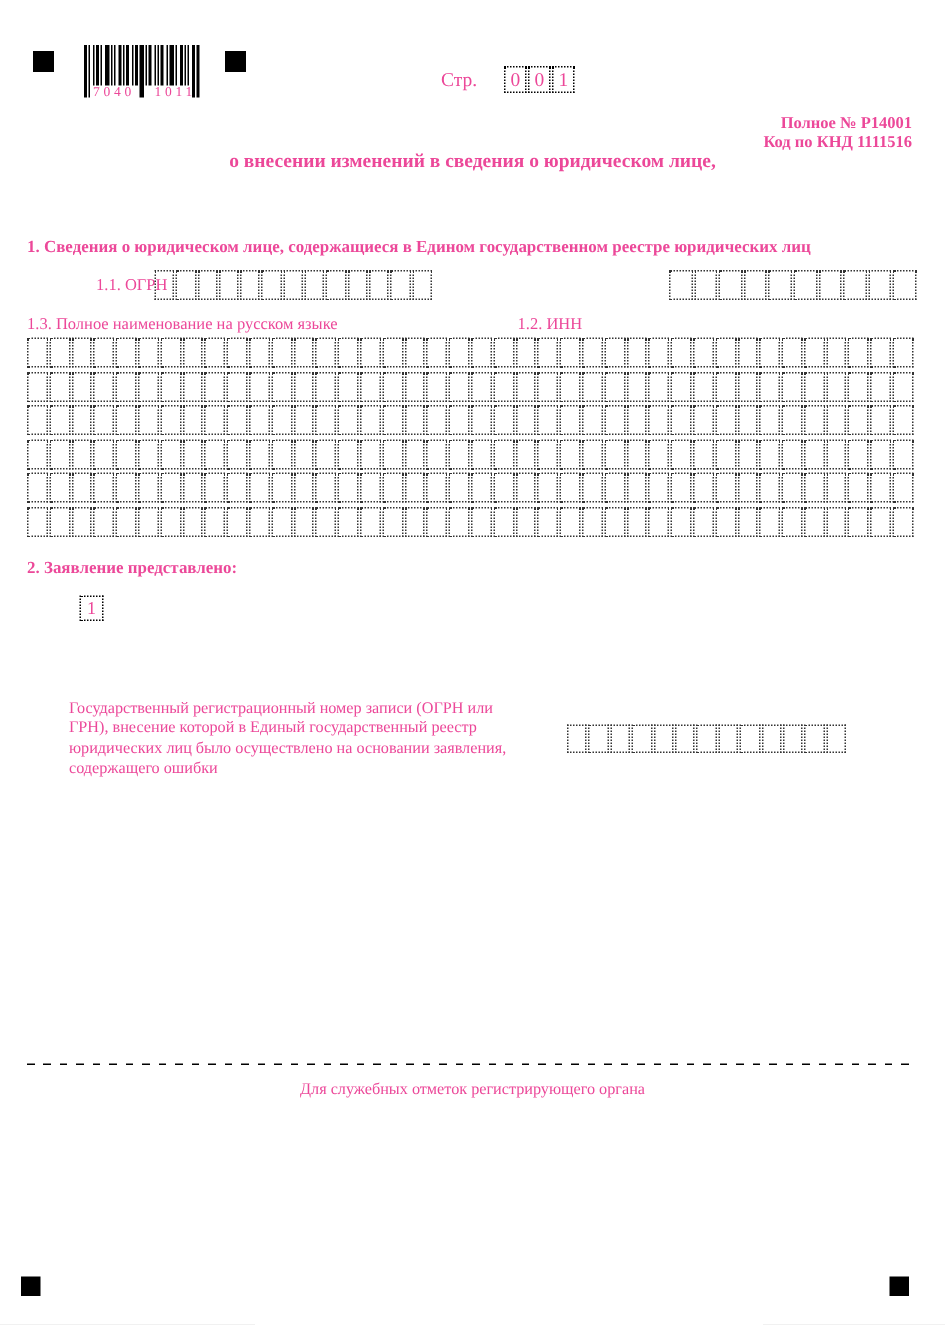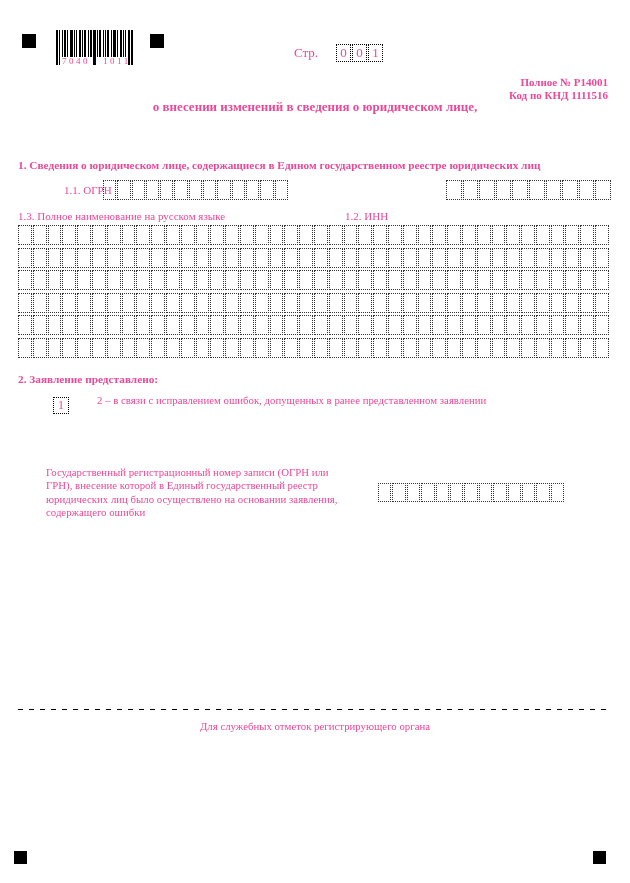--- a/index.html
+++ b/index.html
@@ -116,21 +116,20 @@
       <div class="cell-row"><span class="cell"></span><span class="cell"></span><span class="cell"></span><span class="cell"></span><span class="cell"></span><span class="cell"></span><span class="cell"></span><span class="cell"></span><span class="cell"></span><span class="cell"></span><span class="cell"></span><span class="cell"></span><span class="cell"></span><span class="cell"></span><span class="cell"></span><span class="cell"></span><span class="cell"></span><span class="cell"></span><span class="cell"></span><span class="cell"></span><span class="cell"></span><span class="cell"></span><span class="cell"></span><span class="cell"></span><span class="cell"></span><span class="cell"></span><span class="cell"></span><span class="cell"></span><span class="cell"></span><span class="cell"></span><span class="cell"></span><span class="cell"></span><span class="cell"></span><span class="cell"></span><span class="cell"></span><span class="cell"></span><span class="cell"></span><span class="cell"></span><span class="cell"></span><span class="cell"></span></div>
       <div class="cell-row"><span class="cell"></span><span class="cell"></span><span class="cell"></span><span class="cell"></span><span class="cell"></span><span class="cell"></span><span class="cell"></span><span class="cell"></span><span class="cell"></span><span class="cell"></span><span class="cell"></span><span class="cell"></span><span class="cell"></span><span class="cell"></span><span class="cell"></span><span class="cell"></span><span class="cell"></span><span class="cell"></span><span class="cell"></span><span class="cell"></span><span class="cell"></span><span class="cell"></span><span class="cell"></span><span class="cell"></span><span class="cell"></span><span class="cell"></span><span class="cell"></span><span class="cell"></span><span class="cell"></span><span class="cell"></span><span class="cell"></span><span class="cell"></span><span class="cell"></span><span class="cell"></span><span class="cell"></span><span class="cell"></span><span class="cell"></span><span class="cell"></span><span class="cell"></span><span class="cell"></span></div>
       <div class="cell-row"><span class="cell"></span><span class="cell"></span><span class="cell"></span><span class="cell"></span><span class="cell"></span><span class="cell"></span><span class="cell"></span><span class="cell"></span><span class="cell"></span><span class="cell"></span><span class="cell"></span><span class="cell"></span><span class="cell"></span><span class="cell"></span><span class="cell"></span><span class="cell"></span><span class="cell"></span><span class="cell"></span><span class="cell"></span><span class="cell"></span><span class="cell"></span><span class="cell"></span><span class="cell"></span><span class="cell"></span><span class="cell"></span><span class="cell"></span><span class="cell"></span><span class="cell"></span><span class="cell"></span><span class="cell"></span><span class="cell"></span><span class="cell"></span><span class="cell"></span><span class="cell"></span><span class="cell"></span><span class="cell"></span><span class="cell"></span><span class="cell"></span><span class="cell"></span><span class="cell"></span></div>
       <div class="cell-row"><span class="cell"></span><span class="cell"></span><span class="cell"></span><span class="cell"></span><span class="cell"></span><span class="cell"></span><span class="cell"></span><span class="cell"></span><span class="cell"></span><span class="cell"></span><span class="cell"></span><span class="cell"></span><span class="cell"></span><span class="cell"></span><span class="cell"></span><span class="cell"></span><span class="cell"></span><span class="cell"></span><span class="cell"></span><span class="cell"></span><span class="cell"></span><span class="cell"></span><span class="cell"></span><span class="cell"></span><span class="cell"></span><span class="cell"></span><span class="cell"></span><span class="cell"></span><span class="cell"></span><span class="cell"></span><span class="cell"></span><span class="cell"></span><span class="cell"></span><span class="cell"></span><span class="cell"></span><span class="cell"></span><span class="cell"></span><span class="cell"></span><span class="cell"></span><span class="cell"></span></div>
     </div>
 
   <div class="abs bold fs-head" style="left:18px;top:373px;">2. Заявление представлено:</div>
 
   <div class="abs checkbox">1</div>
   <div class="abs fs-body" style="left:97px;top:394px;">
-    <div>2 – в связи с исправлением ошибок, допущенных в ранее представленном заявлении</div>
   </div>
 
   <div class="abs fs-body" style="left:46px;top:466px;width:300px;white-space:pre-line;">Государственный регистрационный номер записи (ОГРН или
 ГРН), внесение которой в Единый государственный реестр
 юридических лиц было осуществлено на основании заявления,
 содержащего ошибки</div>
   <div class="abs cells cells-grn" style="left:378px;top:483px;"><span class="cell"></span><span class="cell"></span><span class="cell"></span><span class="cell"></span><span class="cell"></span><span class="cell"></span><span class="cell"></span><span class="cell"></span><span class="cell"></span><span class="cell"></span><span class="cell"></span><span class="cell"></span><span class="cell"></span></div>
 
   <div class="abs divider"></div>
   <div class="abs center-note fs-body">Для служебных отметок регистрирующего органа</div>

